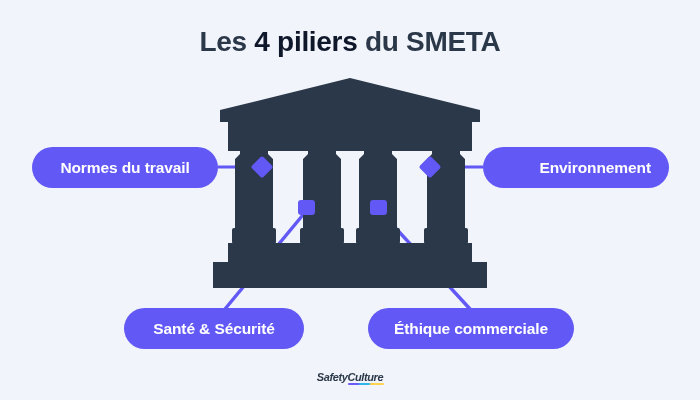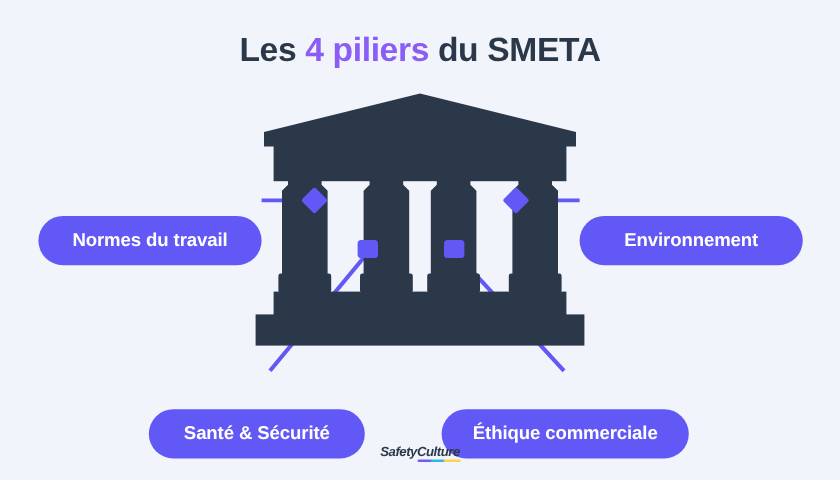--- a/index.html
+++ b/index.html
@@ -27,21 +27,21 @@
     top: 26px;
     left: 0;
     width: 700px;
     text-align: center;
     font-size: 28px;
     font-weight: bold;
     letter-spacing: -0.3px;
     color: #2b3849;
     white-space: nowrap;
   }
-  .title .accent { color: #8b5cf6; }
+  .title .accent { color: #0f172a; }
 
   
   .temple-layer {
     position: absolute;
     inset: 0;
     width: 700px;
     height: 400px;
   }
 
   
@@ -52,24 +52,23 @@
     border-radius: 22px;
     display: flex;
     align-items: center;
     justify-content: center;
     font-size: 15.5px;
     font-weight: bold;
     letter-spacing: -0.1px;
     white-space: nowrap;
     box-sizing: border-box;
     padding: 0 18px;
-    margin-top: 33px;
   }
   .pill-left     { left: 32px;  top: 147px; width: 186px; height: 41px; }
-  .pill-right    { left: 483px; top: 147px; width: 186px; height: 41px; }
+  .pill-right    { left: 483px; top: 147px; width: 186px; height: 41px; justify-content: flex-end; }
   .pill-bottom-l { left: 124px; top: 308px; width: 180px; height: 41px; align-items: center; }
   .pill-bottom-r { left: 368px; top: 308px; width: 206px; height: 41px; }
 
   
   .logo {
     position: absolute;
     left: 0;
     top: 371px;
     width: 700px;
     text-align: center;

